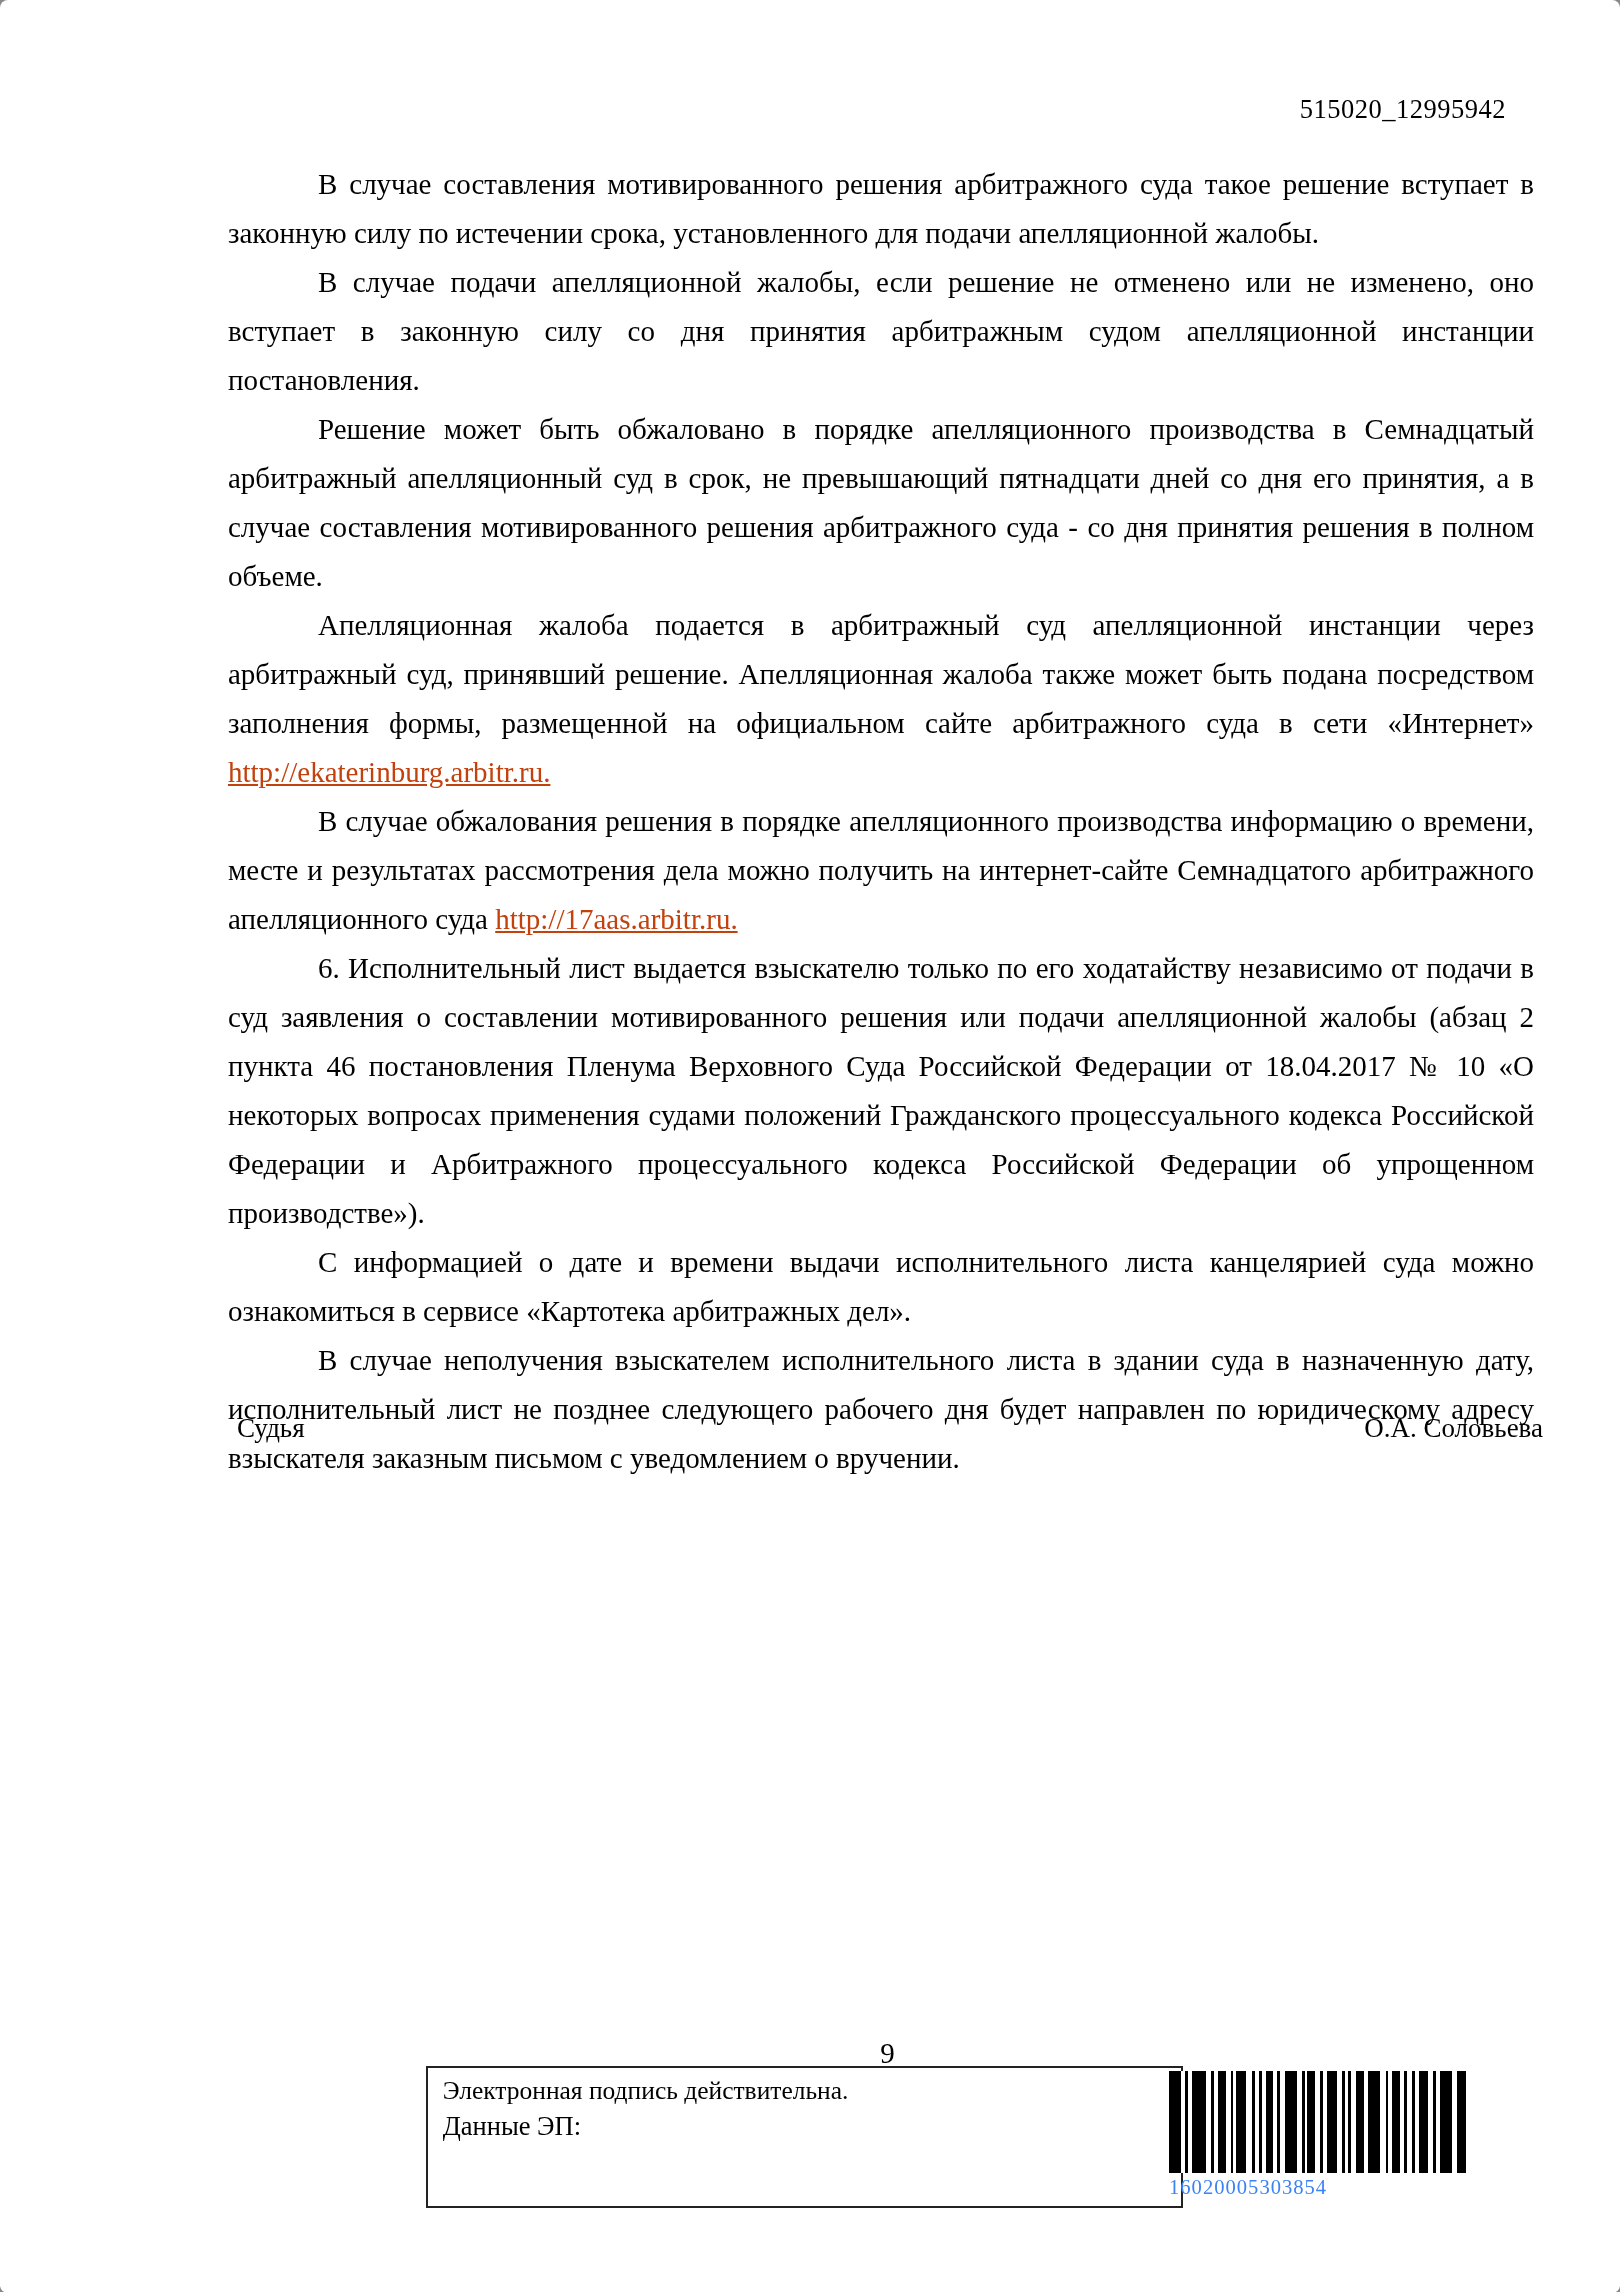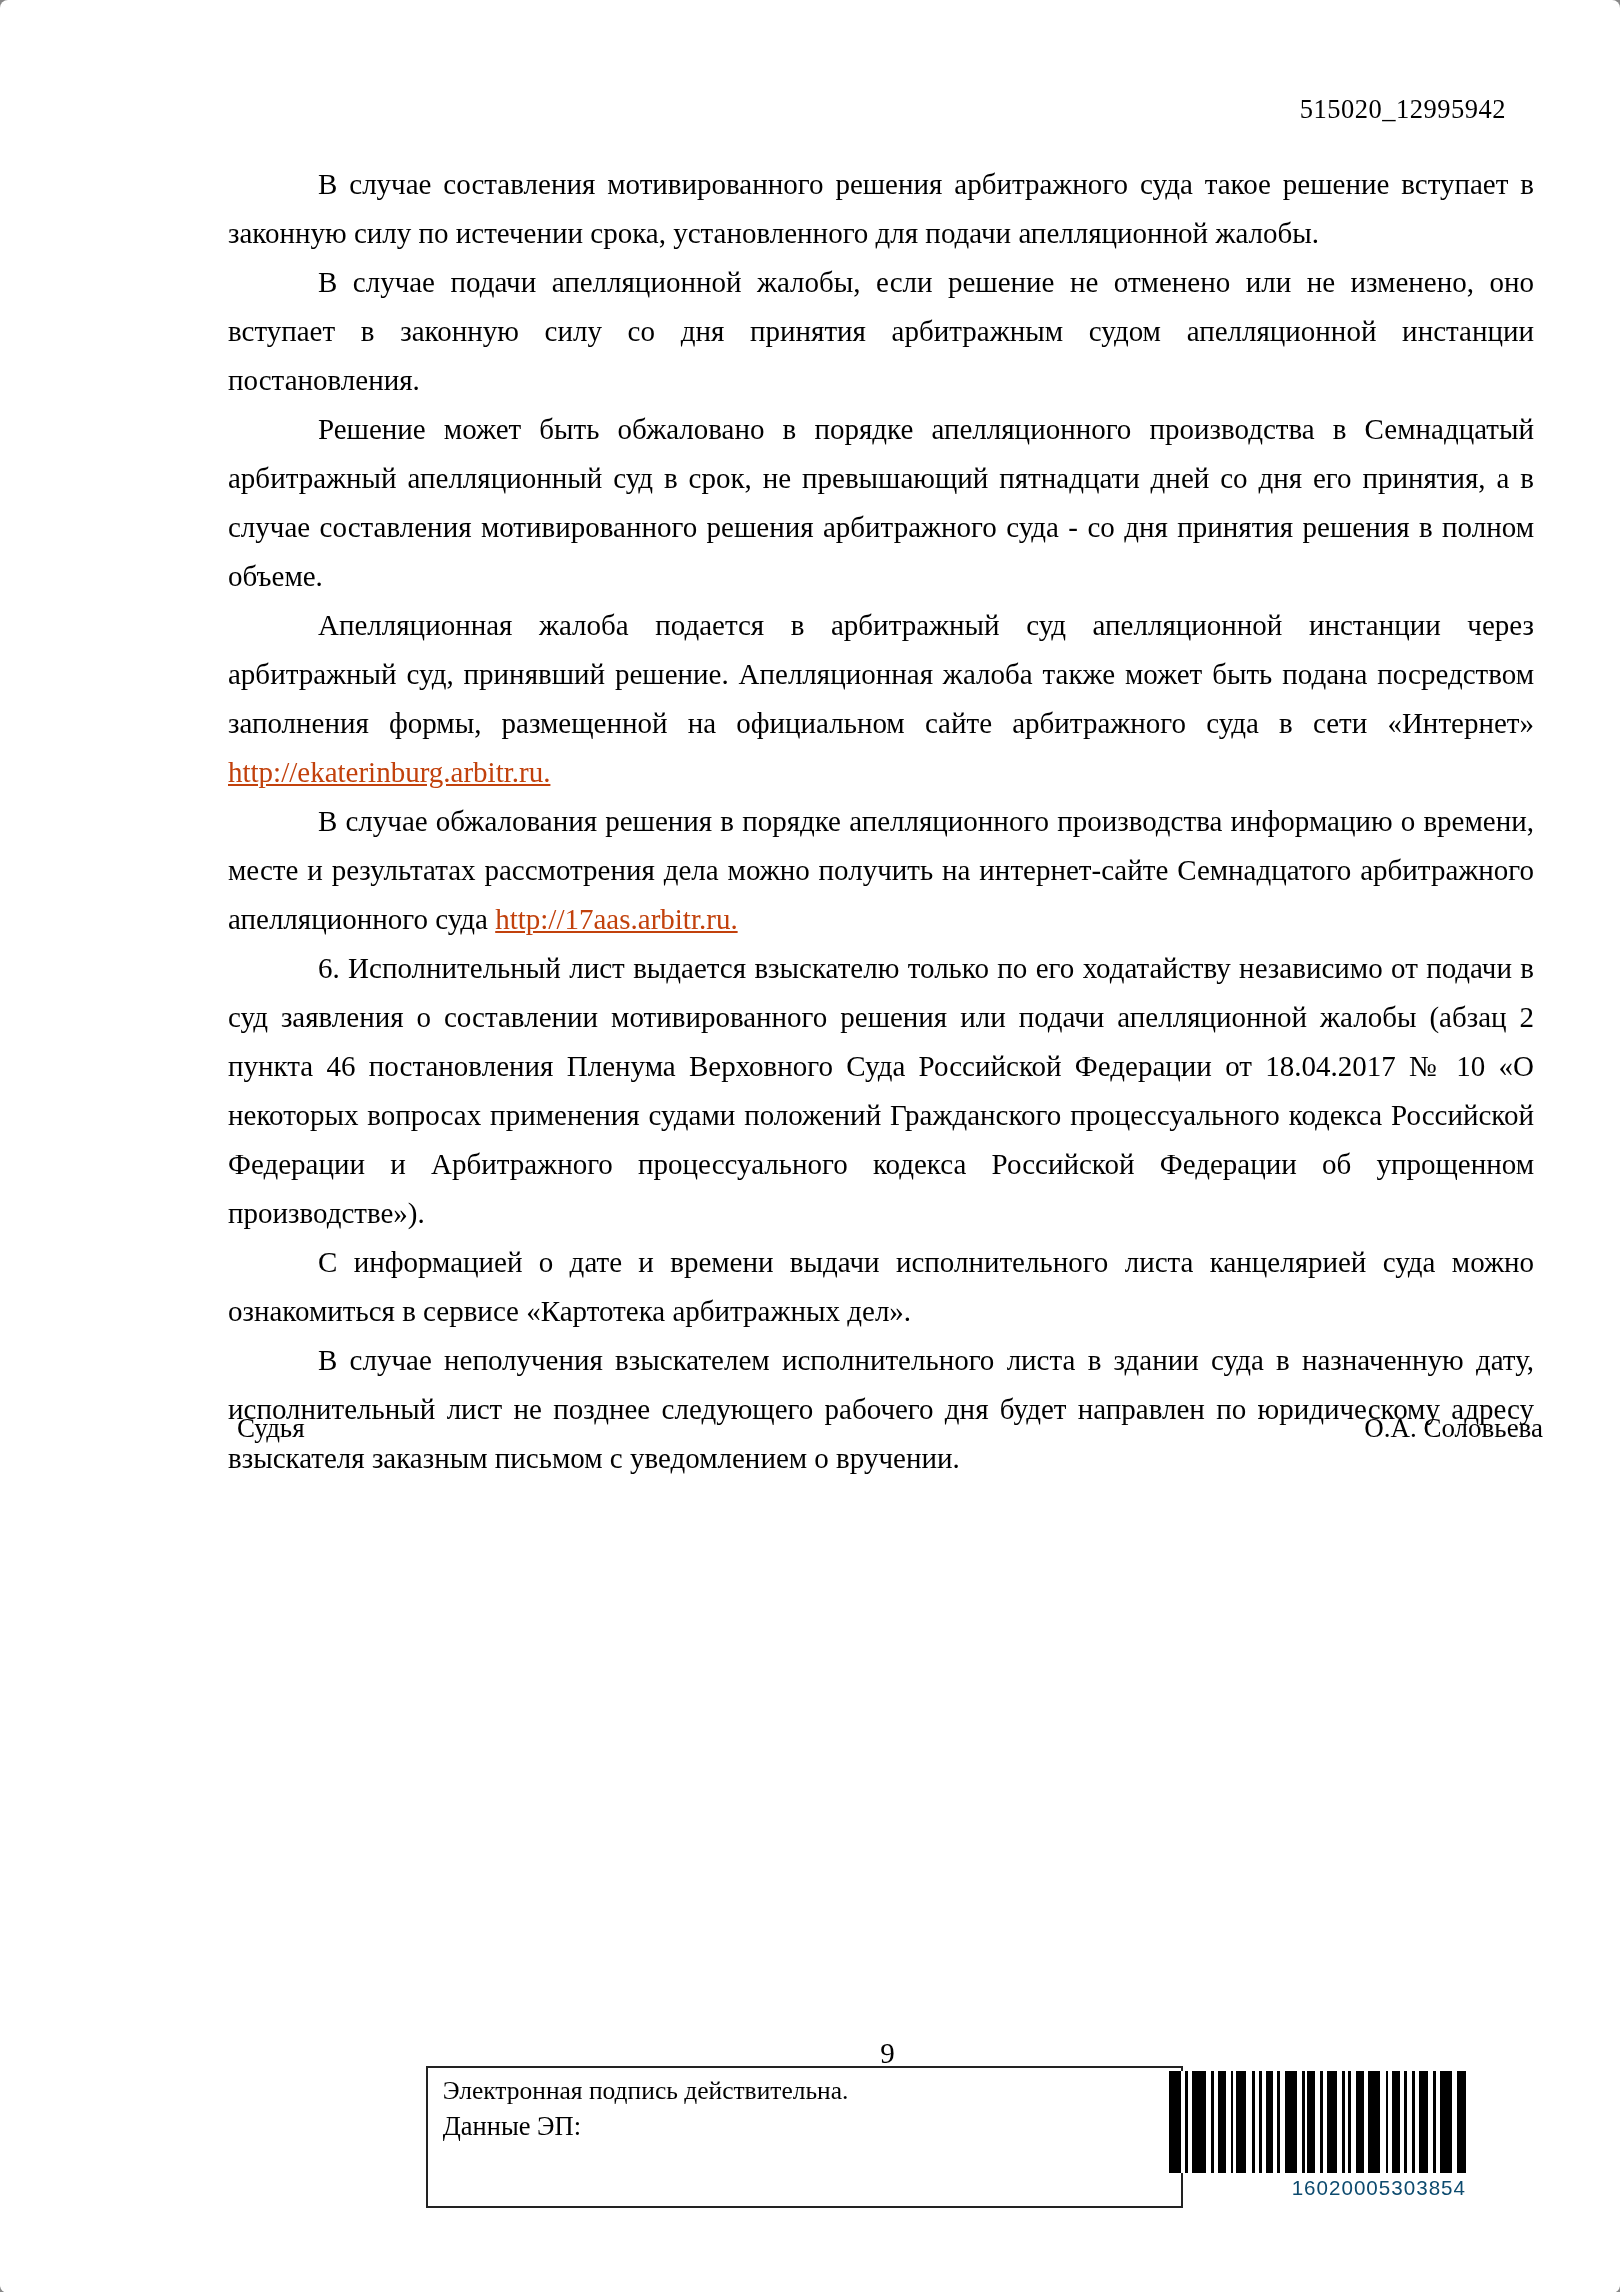--- a/index.html
+++ b/index.html
@@ -53,23 +53,23 @@
     position:absolute; left:1169px; top:2071px; width:297px; z-index:2;
   }
   .bars {
     position:relative; height:102px; width:297px;
     display:flex; overflow:hidden; background:#fff;
   }
   .bars .b { flex:0 0 auto; height:100%; background:#000; }
   .bars .g { flex:0 0 auto; height:100%; background:transparent; }
   .bars .end-bar { position:absolute; right:0; top:0; width:8.8px; height:100%; background:#000; }
   .barcode-num {
-    margin-top:2.9px; text-align:right;
-    font-family:Liberation Sans, sans-serif;
-    font-size:20.6px; color:#0c4a6e; letter-spacing:1px;
+    margin-top:2.9px; text-align:left;
+    font-family:Liberation Serif, serif;
+    font-size:20.6px; color:#3b82f6; letter-spacing:1px;
   }
 </style>
 </head>
 <body>
 
 <div class="page">
 
   <div class="header-code">515020_12995942</div>
 
   <div class="body-text" id="body-paragraphs">

